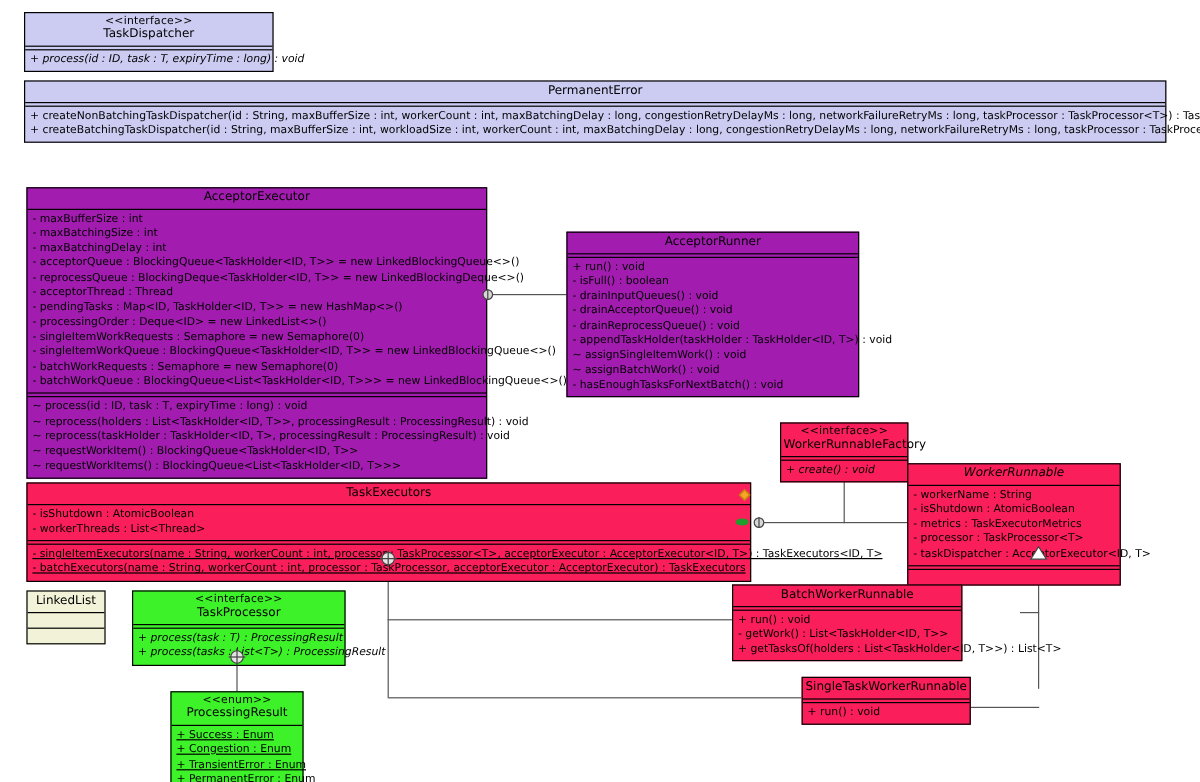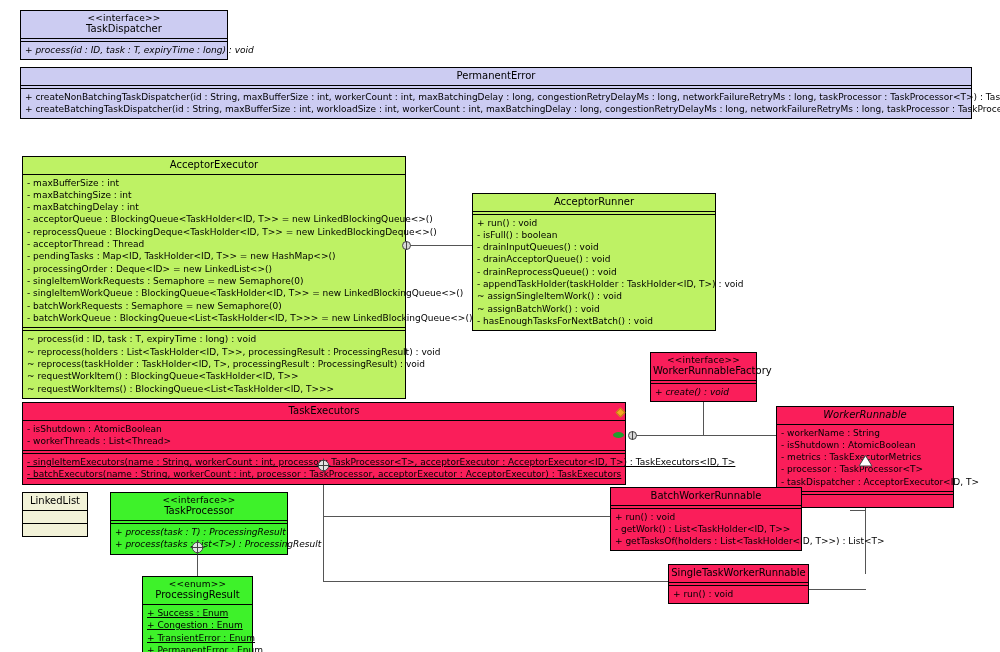--- a/index.html
+++ b/index.html
@@ -14,21 +14,21 @@
   .sep{height:0;border-top:1px solid #000;}
   .sep2{height:2px;border-top:1px solid #000;border-bottom:1px solid #000;}
   .cmp{padding:2px 4px 3px 4px;}
   .cmp .m{font-size:9px;line-height:1.37;white-space:nowrap;}
   .cmp .m.it{font-style:italic;}
   .cmp .m.ul{text-decoration:underline;}
   .cmp.empty{height:7px;}
 
   
   .p-lav{background:#ccccf2;}
-  .p-blue{background:#bef264;}
+  .p-blue{background:#a21caf;}
   .p-pink{background:#fa1e5a;}
   .p-green{background:#3ef22a;}
   .p-tan{background:#f2f2d8;}
 
   .line{position:absolute;background:#555;}
   .hl{height:1px;}
   .vl{width:1px;}
 
   .dot-c{position:absolute;width:9px;height:9px;border:1px solid #444;border-radius:50%;background:#d8d8d8;box-sizing:border-box;}
   .dot-c:before{content:"";position:absolute;left:3px;top:-1px;width:1px;height:9px;background:#444;}
@@ -131,21 +131,21 @@
     <div class="hdr">
       <div class="stereo">&lt;&lt;interface&gt;&gt;</div>
       <div class="cname">WorkerRunnableFactory</div>
     </div>
     <div class="sep2"></div>
     <div class="cmp">
       <div class="m it">+ create() : void</div>
     </div>
   </div>
 
-  <div class="box p-pink" style="left:776px;top:386px;width:178px;margin-top:20px;">
+  <div class="box p-pink" style="left:756px;top:386px;width:178px;">
     <div class="hdr">
       <div class="cname abstract">WorkerRunnable</div>
     </div>
     <div class="sep"></div>
     <div class="cmp">
       <div class="m">- workerName : String</div>
       <div class="m">- isShutdown : AtomicBoolean</div>
       <div class="m">- metrics : TaskExecutorMetrics</div>
       <div class="m">- processor : TaskProcessor&lt;T&gt;</div>
       <div class="m">- taskDispatcher : AcceptorExecutor&lt;ID, T&gt;</div>

